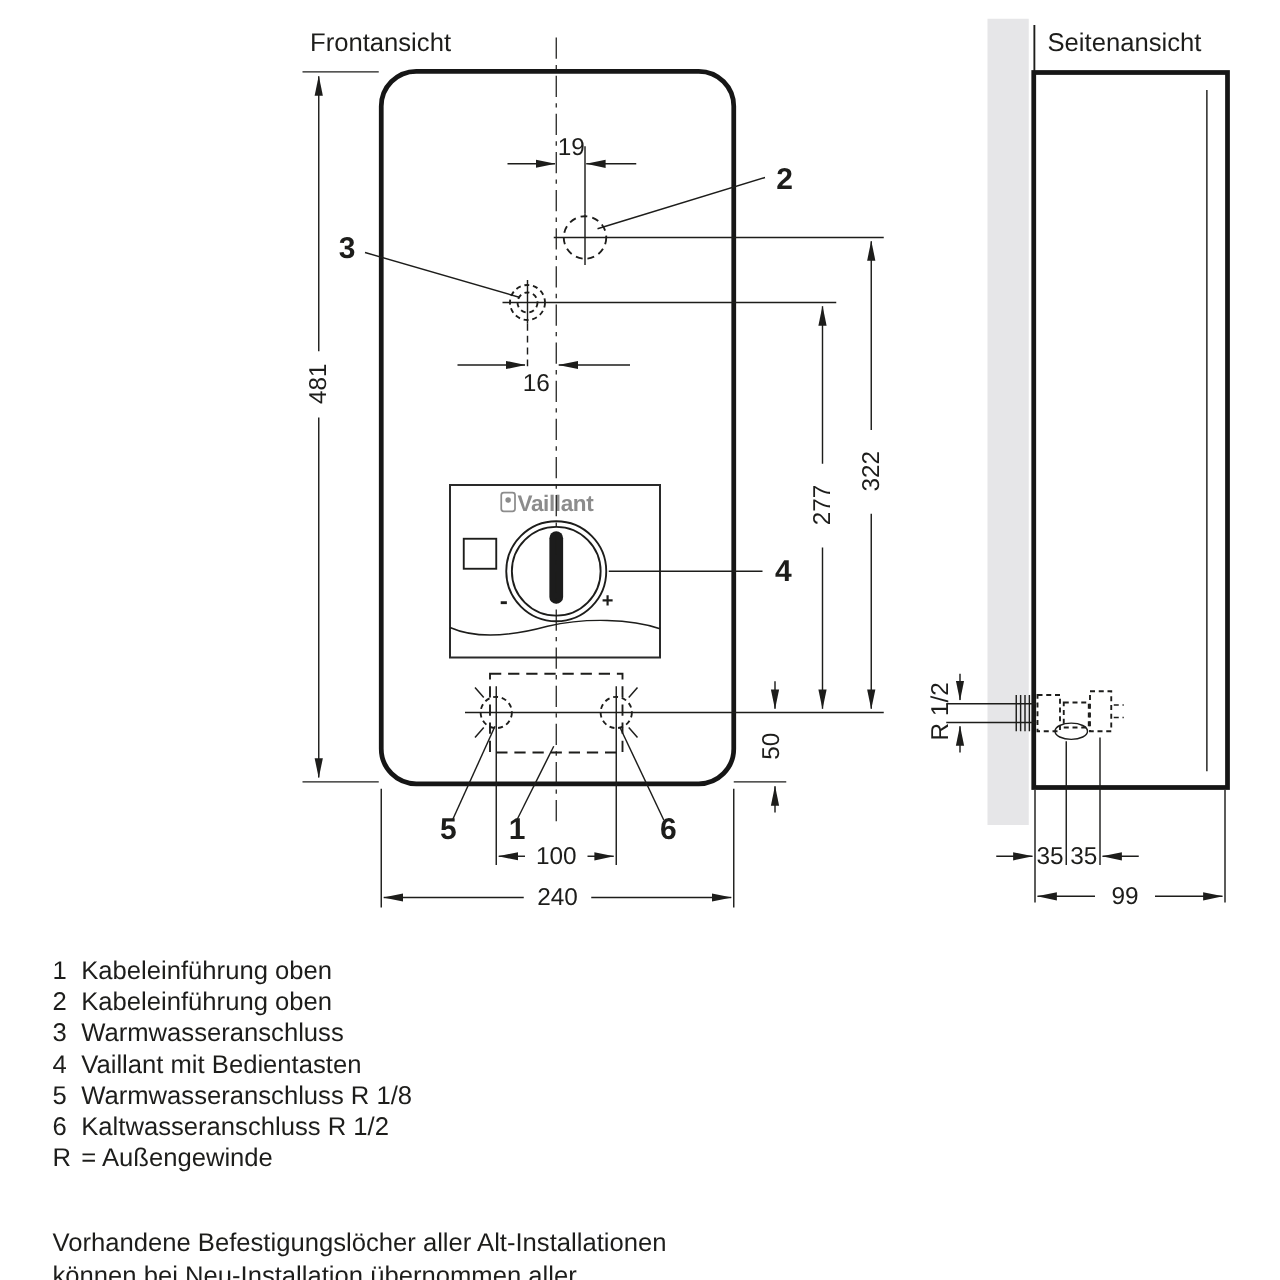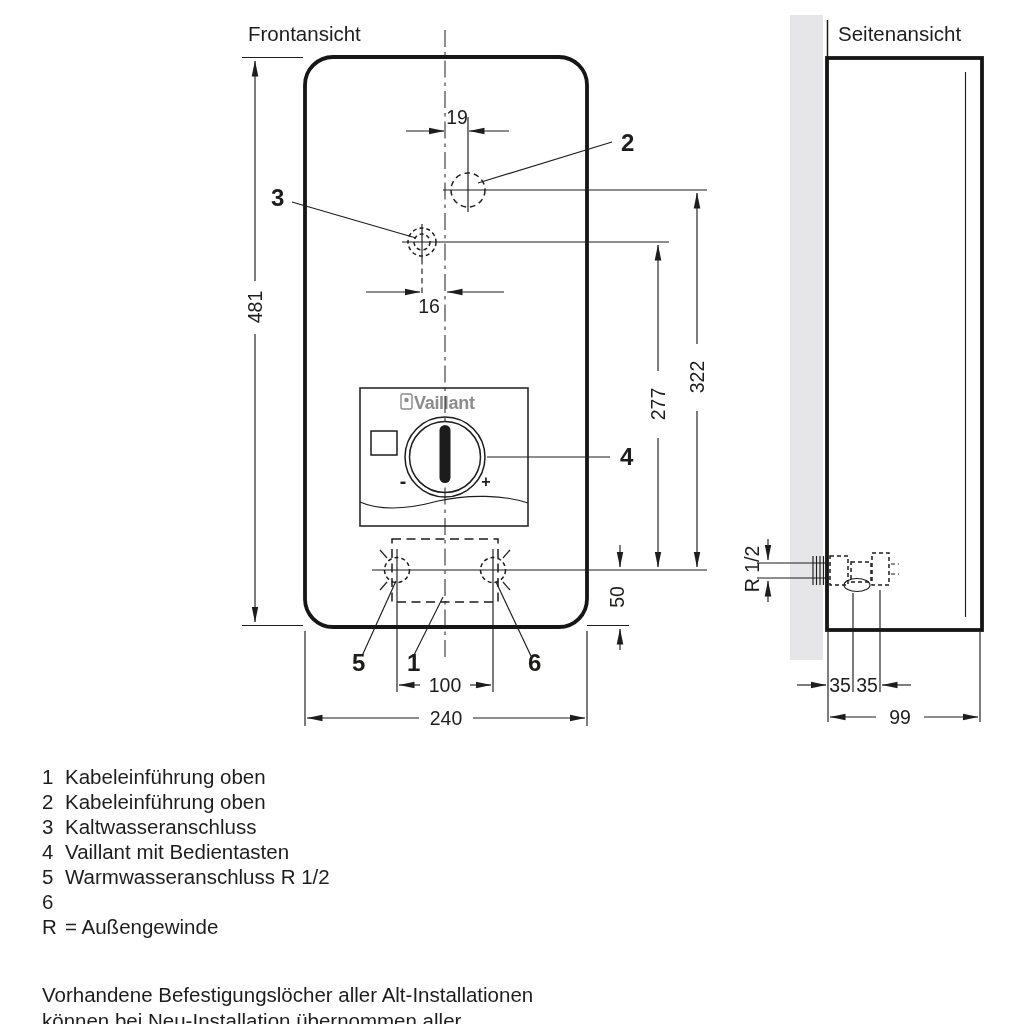--- a/index.html
+++ b/index.html
@@ -201,32 +201,33 @@
   <div class="lg-row">
     <span class="lg-key">1</span>
     <span class="lg-text">Kabeleinführung oben</span>
   </div>
   <div class="lg-row">
     <span class="lg-key">2</span>
     <span class="lg-text">Kabeleinführung oben</span>
   </div>
   <div class="lg-row">
     <span class="lg-key">3</span>
-    <span class="lg-text">Kaltwasseranschluss</span>
+    <span class="lg-text">Warmwasseranschluss</span>
   </div>
   <div class="lg-row">
     <span class="lg-key">4</span>
     <span class="lg-text">Vaillant mit Bedientasten</span>
   </div>
   <div class="lg-row">
     <span class="lg-key">5</span>
-    <span class="lg-text">Warmwasseranschluss R 1/2</span>
+    <span class="lg-text">Warmwasseranschluss R 1/8</span>
   </div>
   <div class="lg-row">
     <span class="lg-key">6</span>
+    <span class="lg-text">Kaltwasseranschluss R 1/2</span>
   </div>
   <div class="lg-row">
     <span class="lg-key">R</span>
     <span class="lg-text">= Außengewinde</span>
   </div>
 </div>
 
 
 <div class="note">
   <div>Vorhandene Befestigungslöcher aller Alt-Installationen</div>

